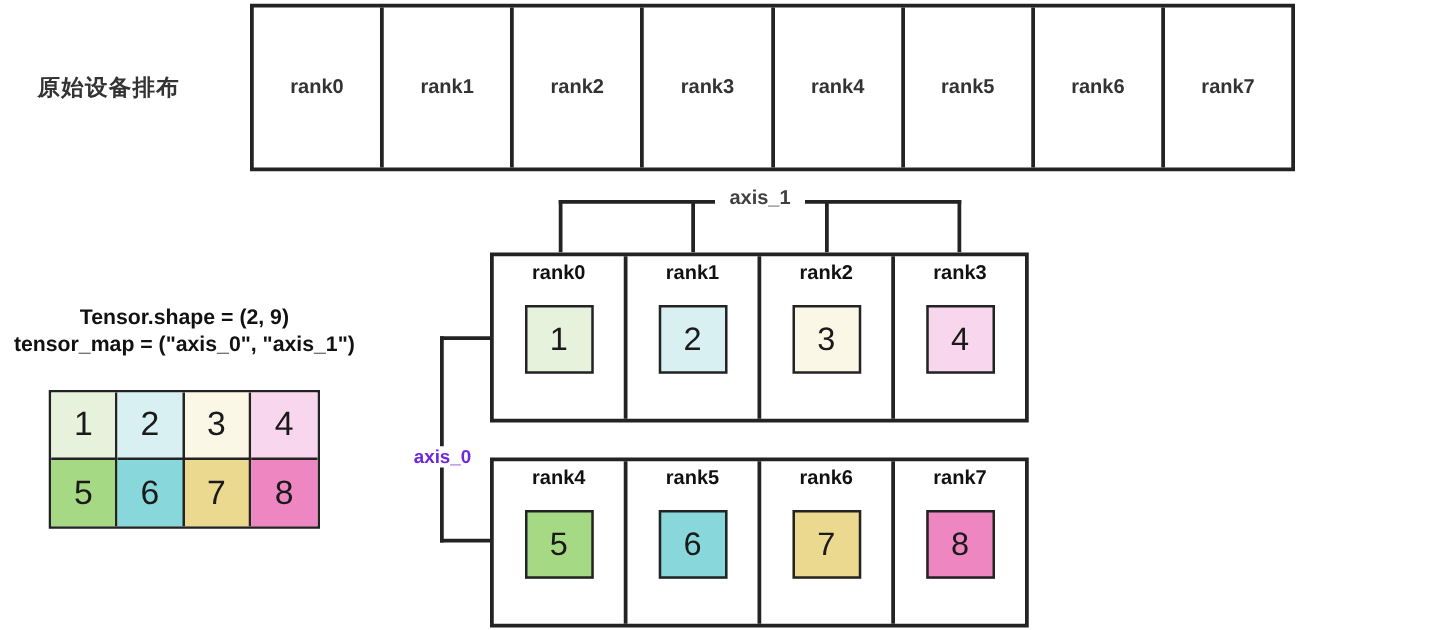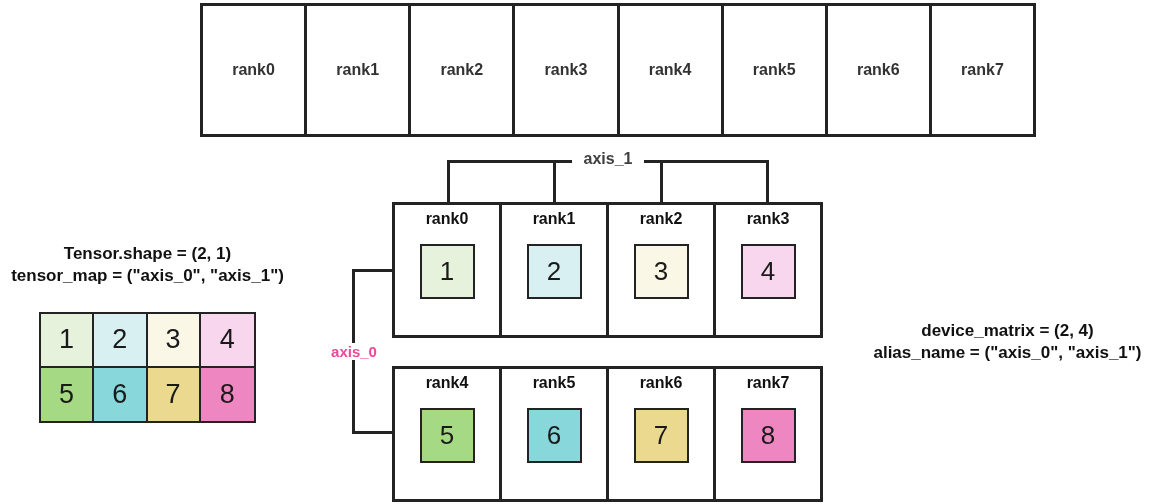--- a/index.html
+++ b/index.html
@@ -43,23 +43,23 @@
   .axis1-label {
     position: absolute; left: 572px; top: 150px; width: 72px;
     text-align: center; background: #ffffff;
     font-size: 16px; font-weight: 700; color: #404040;
   }
 
   
   .axis0-v { left: 352px; top: 269px; width: 3px; height: 165px; }
   .axis0-tick { height: 3px; width: 40px; left: 352px; }
   .axis0-label {
-    position: absolute; left: 324px; top: 343px; width: 60px;
+    position: absolute; left: 324px; top: 357px; width: 60px;
     text-align: center; background: #ffffff;
-    font-size: 15px; font-weight: 700; color: #ec4899;
+    font-size: 15px; font-weight: 700; color: #6d28d9;
   }
 
   
   .dev-row {
     position: absolute;
     left: 392px; width: 431px; height: 136px;
     display: flex;
     border: 3px solid #232323;
     background: #ffffff;
   }
@@ -114,20 +114,21 @@
     text-align: center;
     font-size: 17px; font-weight: 700; color: #111111;
     line-height: 22px;
   }
 </style>
 </head>
 <body>
 
 <div id="canvas">
 
+  <div class="orig-label">原始设备排布</div>
   <div class="rank-row">
     <div class="rank-cell">rank0</div>
     <div class="rank-cell">rank1</div>
     <div class="rank-cell">rank2</div>
     <div class="rank-cell">rank3</div>
     <div class="rank-cell">rank4</div>
     <div class="rank-cell">rank5</div>
     <div class="rank-cell">rank6</div>
     <div class="rank-cell">rank7</div>
   </div>
@@ -192,32 +193,28 @@
     </div>
     <div class="dev-cell">
       <div class="dev-rank">rank7</div>
       <div class="slice-sq" style="background: rgb(238, 135, 193);">
         <span>8</span>
       </div>
     </div>
   </div>
 
   <div class="tensor-text">
-    <div>Tensor.shape = (2, 1)</div>
+    <div>Tensor.shape = (2, 9)</div>
     <div>tensor_map = ("axis_0", "axis_1")</div>
   </div>
   <div class="tensor-table">
     <div class="t-cell" style="background: rgb(230, 242, 220);">1</div>
     <div class="t-cell" style="background: rgb(217, 240, 242);">2</div>
     <div class="t-cell" style="background: rgb(250, 247, 230);">3</div>
     <div class="t-cell" style="background: rgb(248, 215, 238);">4</div>
     <div class="t-cell" style="background: rgb(166, 217, 131);">5</div>
     <div class="t-cell" style="background: rgb(135, 215, 219);">6</div>
     <div class="t-cell" style="background: rgb(235, 217, 144);">7</div>
     <div class="t-cell" style="background: rgb(238, 135, 193);">8</div>
   </div>
 
-  <div class="right-text">
-    <div>device_matrix = (2, 4)</div>
-    <div>alias_name = ("axis_0", "axis_1")</div>
-  </div>
 
 </div>
 
 </body></html>

